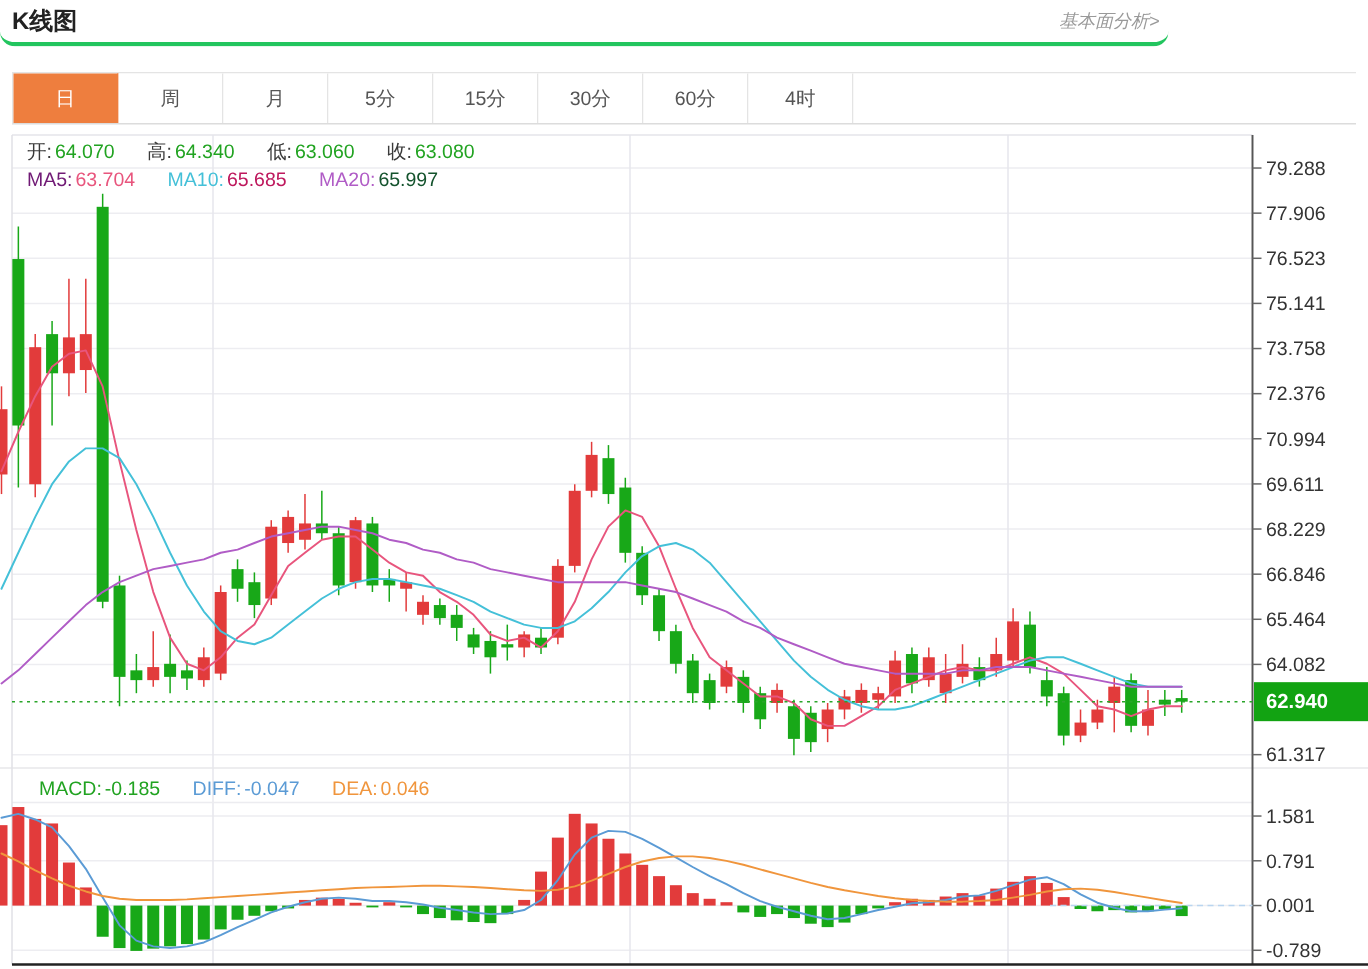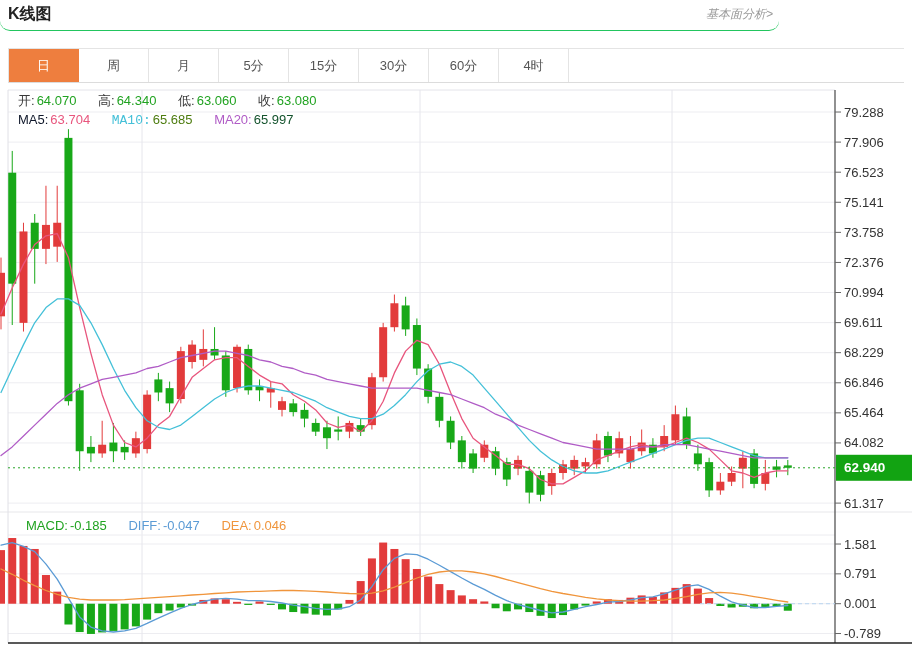--- a/index.html
+++ b/index.html
@@ -1,17 +1,17 @@
 <!DOCTYPE html>
 <html><head>
 <meta charset="utf-8">
 <style>
   html,body{margin:0;padding:0;background:#fff;}
   body{font-family:"Liberation Sans","DejaVu Sans",sans-serif;width:912px;height:646px;position:relative;overflow:hidden;}
-  .titlebar{position:absolute;left:0;top:0;width:779px;height:31px;border-bottom:1px solid #22c55e;box-sizing:border-box;border-radius:10px;}
+  .titlebar{position:absolute;left:0;top:0;width:779px;height:31px;border-bottom:3px solid #22c55e;box-sizing:border-box;border-radius:10px;}
   .title{position:absolute;left:8px;top:4px;font-size:16px;font-weight:bold;color:#222;}
   .fund-link{position:absolute;right:6px;top:6px;font-size:12px;color:#999;text-decoration:none;cursor:pointer;font-style:italic;}
   .tabs{position:absolute;left:8px;top:48px;width:896px;height:35px;display:flex;border-top:1px solid #e4e4e4;border-bottom:1px solid #dcdcdc;border-left:1px solid #e4e4e4;box-sizing:border-box;background:#fff;}
   .tab{width:70px;height:100%;box-sizing:border-box;border-right:1px solid #e4e4e4;display:flex;align-items:center;justify-content:center;font-size:13px;color:#555;cursor:pointer;background:#fff;}
   .tab.active{color:#fff;font-weight:normal;}
   .tabs-filler{flex:1;border-right:none;}
   #chart-svg{position:absolute;left:0;top:0;}
   .overlay{position:absolute;font-size:13px;white-space:nowrap;z-index:3;}
   .overlay span{margin-right:2px;}
   .lbl-dark{color:#3a3a3a;}
@@ -323,22 +323,22 @@
   </svg>
 
 <div class="overlay" style="left:18px;top:92px;">
   <span class="lbl-dark">开:</span><span class="val-ohlc" style="color: rgb(33, 163, 33);">64.070</span><span class="gap"></span>
   <span class="lbl-dark">高:</span><span class="val-ohlc" style="color: rgb(33, 163, 33);">64.340</span><span class="gap"></span>
   <span class="lbl-dark">低:</span><span class="val-ohlc" style="color: rgb(33, 163, 33);">63.060</span><span class="gap"></span>
   <span class="lbl-dark">收:</span><span class="val-ohlc" style="color: rgb(33, 163, 33); margin-top: 48px;">63.080</span>
 </div>
 
 <div class="overlay" style="left:18px;top:112px;">
-  <span class="ma5-txt" style="color: #0f172a; margin-top: 18px;">MA5:</span><span class="ma5-txt" style="color: rgb(232, 85, 125); text-align: right;">63.704</span><span class="gap"></span>
-  <span class="ma10-txt" style="color: rgb(68, 192, 216); font-family: Liberation Mono, monospace;">MA10:</span><span class="ma10-txt" style="color: #4d7c0f;">65.685</span><span class="gap"></span>
+  <span class="ma5-txt" style="color: #701a75; margin-top: 18px;">MA5:</span><span class="ma5-txt" style="color: rgb(232, 85, 125); text-align: right;">63.704</span><span class="gap"></span>
+  <span class="ma10-txt" style="color: rgb(68, 192, 216);">MA10:</span><span class="ma10-txt" style="color: #be185d;">65.685</span><span class="gap"></span>
   <span class="ma20-txt" style="color: rgb(176, 92, 198);">MA20:</span><span class="ma20-txt" style="color: #14532d;">65.997</span>
 </div>
 
 <div class="overlay" style="left:26px;top:518px;">
   <span class="macd-txt" style="color: rgb(33, 163, 33);">MACD:</span><span class="macd-txt" style="color: rgb(33, 163, 33);">-0.185</span><span class="gap"></span>
   <span class="diff-txt" style="color: rgb(91, 155, 213);">DIFF:</span><span class="diff-txt" style="color: rgb(91, 155, 213);">-0.047</span><span class="gap"></span>
   <span class="dea-txt" style="color: rgb(240, 149, 60);">DEA:</span><span class="dea-txt" style="color: rgb(240, 149, 60);">0.046</span>
 </div>
 
 </body></html>

